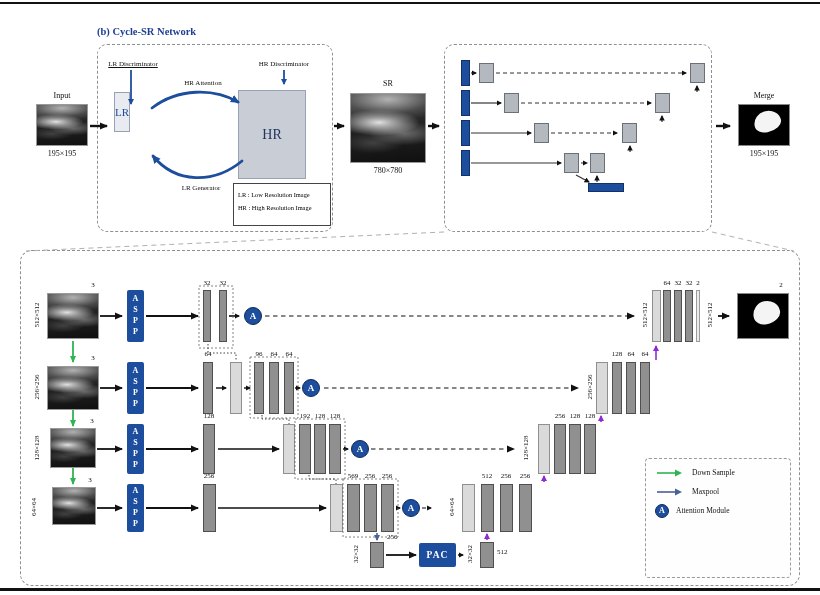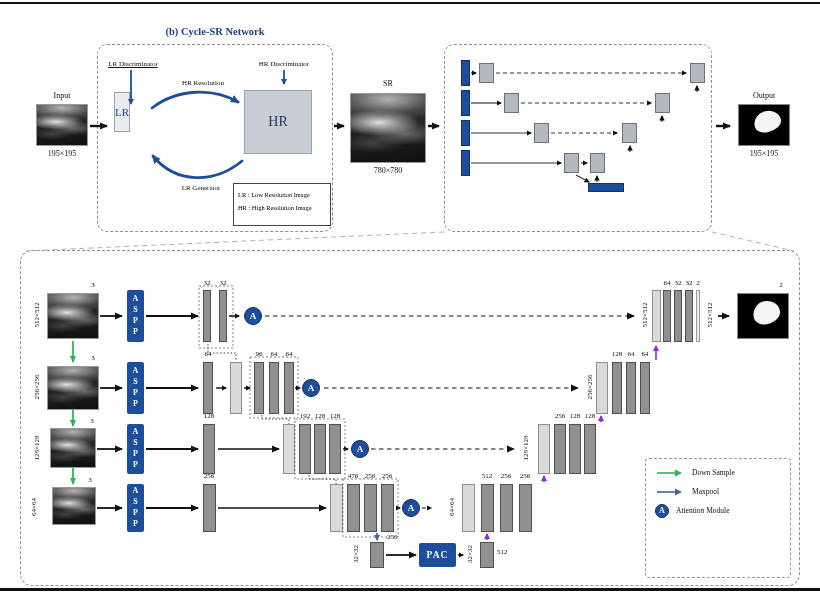--- a/index.html
+++ b/index.html
@@ -3,21 +3,21 @@
 <meta charset="utf-8">
 <style>
   * { margin:0; padding:0; box-sizing:border-box; }
   html,body { background:#fff; }
   body { font-family:"Liberation Serif", serif; }
   #fig { position:relative; width:820px; height:595px; background:#fff; overflow:hidden; }
   .rule { position:absolute; left:0; width:820px; background:#111; }
   .lbl { position:absolute; font-size:7px; color:#111; text-align:center; line-height:1.15; white-space:nowrap; }
   .lbl8 { font-size:8px; }
   .rot { transform:rotate(-90deg); transform-origin:center; }
-  .title { position:absolute; font-weight:bold; font-size:10.5px; color:#1f3f94; text-align:center; white-space:nowrap; }
+  .title { position:absolute; font-weight:bold; font-size:10.5px; color:#1f3f94; white-space:nowrap; }
   .dashbox { position:absolute; border:1.6px dashed #8f8f8f; border-radius:10px; background:transparent; }
   .us { position:absolute; border:1px solid #999;
     background:
       radial-gradient(120% 45% at 50% 8%, rgba(190,190,190,.9) 0%, rgba(120,120,120,.35) 45%, rgba(40,40,40,0) 70%),
       radial-gradient(85% 30% at 38% 42%, rgba(245,245,245,.9), rgba(245,245,245,0) 65%),
       radial-gradient(70% 25% at 72% 58%, rgba(170,170,170,.55), rgba(170,170,170,0) 70%),
       radial-gradient(60% 22% at 30% 72%, rgba(120,120,120,.4), rgba(120,120,120,0) 70%),
       linear-gradient(175deg, #4a4a4a 0%, #242424 45%, #101010 100%); }
   .mask { position:absolute; background:#000; border:1px solid #888; overflow:hidden; }
   .mask::after { content:""; position:absolute; left:30%; top:16%; width:54%; height:52%;
@@ -54,24 +54,24 @@
   <div class="rule" style="top:588px; height:3px;"></div>
 
   <div class="lbl lbl8" style="left:30px; top:91px; width:64px;">Input</div>
   <div class="us" style="left:36px; top:104px; width:52px; height:42px;"></div>
   <div class="lbl lbl8" style="left:30px; top:149px; width:64px;">195×195</div>
 
   <div class="title" style="left:97px; top:26px; width:236px;">(b) Cycle-SR Network</div>
   <div class="dashbox" style="left:97px; top:44px; width:236px; height:188px;"></div>
 
   <div class="lbl" style="left:101px; top:60px; width:64px;text-decoration:underline;">LR Discriminator</div>
-  <div class="lbl" style="left:172px; top:79px; width:62px;">HR Resolution</div>
+  <div class="lbl" style="left:172px; top:79px; width:62px;">HR Attention</div>
   <div class="lbl" style="left:250px; top:60px; width:68px;">HR Discriminator</div>
   <div class="lrbox" style="left:114px; top:92px; width:16px; height:40px;">LR</div>
-  <div class="hrbox" style="left:244px; top:90px; width:68px; height:64px;">HR</div>
+  <div class="hrbox" style="left:238px; top:90px; width:68px; height:89px;">HR</div>
   <div class="lbl" style="left:168px; top:184px; width:66px;">LR Generator</div>
   <div class="notebox" style="left:233px; top:183px; width:98px; height:43px;">
     <div>LR : Low Resolution Image</div>
     <div>HR : High Resolution Image</div>
   </div>
 
   <div class="lbl lbl8" style="left:350px; top:79px; width:76px;">SR</div>
   <div class="us" style="left:350px; top:93px; width:76px; height:70px;"></div>
   <div class="lbl lbl8" style="left:350px; top:166px; width:76px;">780×780</div>
 
@@ -84,21 +84,21 @@
   <div class="minibox" style="left:479px; top:63px; width:15px; height:20px;"></div>
   <div class="minibox" style="left:504px; top:93px; width:15px; height:20px;"></div>
   <div class="minibox" style="left:534px; top:123px; width:15px; height:20px;"></div>
   <div class="minibox" style="left:564px; top:153px; width:15px; height:20px;"></div>
   <div class="minibox" style="left:690px; top:63px; width:15px; height:20px;"></div>
   <div class="minibox" style="left:655px; top:93px; width:15px; height:20px;"></div>
   <div class="minibox" style="left:622px; top:123px; width:15px; height:20px;"></div>
   <div class="minibox" style="left:590px; top:153px; width:15px; height:20px;"></div>
   <div class="bar blue" style="left:588px; top:183px; width:36px; height:9px;"></div>
 
-  <div class="lbl lbl8" style="left:732px; top:91px; width:64px;">Output</div>
+  <div class="lbl lbl8" style="left:732px; top:91px; width:64px;">Merge</div>
   <div class="mask" style="left:738px; top:104px; width:52px; height:42px;"></div>
   <div class="lbl lbl8" style="left:732px; top:149px; width:64px;">195×195</div>
 
   <div class="dashbox" style="left:20px; top:250px; width:780px; height:336px; border-radius:12px;"></div>
 
   <div class="lbl rot" style="left:14px; top:311px; width:46px;">512×512</div>
   <div class="us" style="left:47px; top:293px; width:52px; height:46px;"></div>
   <div class="lbl" style="left:86px; top:281px; width:14px;">3</div>
   <div class="aspp" style="left:127px; top:290px; width:17px; height:52px;">ASPP</div>
   <div class="bar" style="left:203px; top:290px; width:8px; height:52px;"></div>
@@ -169,21 +169,21 @@
   <div class="lbl rot" style="left:16px; top:503px; width:36px;">64×64</div>
   <div class="us" style="left:52px; top:487px; width:44px; height:38px;"></div>
   <div class="lbl" style="left:83px; top:476px; width:14px;">3</div>
   <div class="aspp" style="left:127px; top:484px; width:17px; height:48px;">ASPP</div>
   <div class="bar" style="left:203px; top:484px; width:13px; height:48px;"></div>
   <div class="lbl" style="left:197px; top:472px; width:24px;">256</div>
   <div class="bar light" style="left:330px; top:484px; width:13px; height:48px;"></div>
   <div class="bar" style="left:347px; top:484px; width:13px; height:48px;"></div>
   <div class="bar" style="left:364px; top:484px; width:13px; height:48px;"></div>
   <div class="bar" style="left:381px; top:484px; width:13px; height:48px;"></div>
-  <div class="lbl" style="left:341px; top:472px; width:24px;">476</div>
+  <div class="lbl" style="left:341px; top:472px; width:24px;">569</div>
   <div class="lbl" style="left:358px; top:472px; width:24px;">256</div>
   <div class="lbl" style="left:375px; top:472px; width:24px;">256</div>
   <div class="acircle" style="left:402px; top:499px;">A</div>
   <div class="lbl rot" style="left:434px; top:503px; width:36px;">64×64</div>
   <div class="bar light" style="left:462px; top:484px; width:13px; height:48px;"></div>
   <div class="bar" style="left:481px; top:484px; width:13px; height:48px;"></div>
   <div class="bar" style="left:500px; top:484px; width:13px; height:48px;"></div>
   <div class="bar" style="left:519px; top:484px; width:13px; height:48px;"></div>
   <div class="lbl" style="left:475px; top:472px; width:24px;">512</div>
   <div class="lbl" style="left:494px; top:472px; width:24px;">256</div>

